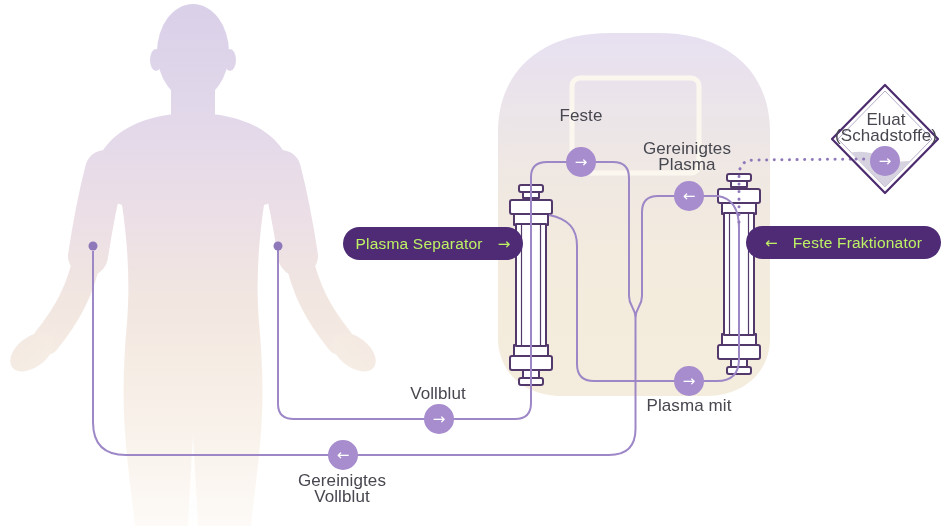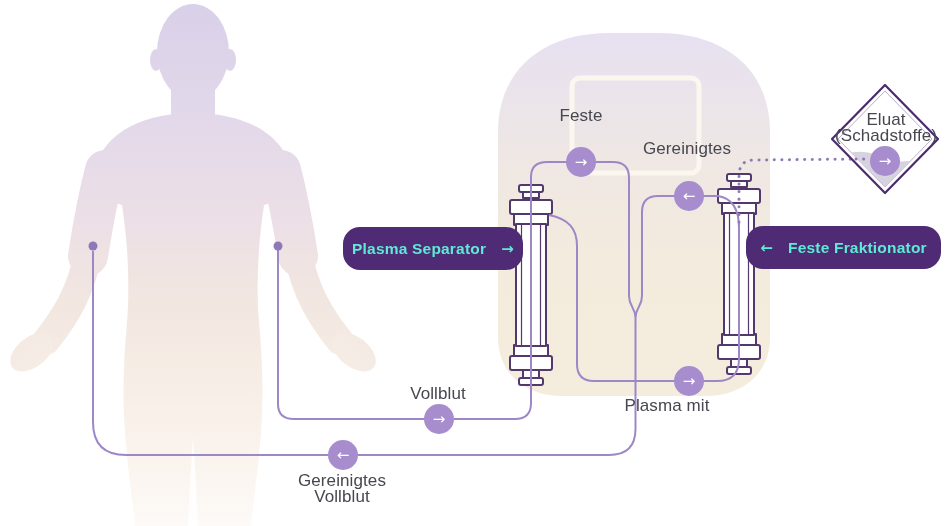--- a/index.html
+++ b/index.html
@@ -12,23 +12,23 @@
     position:absolute;width:180px;transform:translateX(-50%);
     text-align:center;color:#46474f;font-size:17px;line-height:15.5px;
     letter-spacing:.1px;
   }
   .badge{
     position:absolute;width:30px;height:30px;border-radius:50%;
     background:#a78dce;color:#ffffff;display:flex;align-items:center;justify-content:center;
     font-family:"DejaVu Sans", sans-serif;font-size:15px;line-height:1;
   }
   .pill{
-    position:absolute;height:43px;border-radius:17px;background:#4e2b74;
-    color:#5eead4;display:flex;align-items:center;justify-content:center;gap:15px;
-    font-size:15.5px;letter-spacing:.2px;font-weight:bold;
+    position:absolute;height:33px;border-radius:17px;background:#4e2b74;
+    color:#bef264;display:flex;align-items:center;justify-content:center;gap:15px;
+    font-size:15.5px;letter-spacing:.2px;
   }
   .pill .arrow{font-family:"DejaVu Sans", sans-serif;font-size:15px;}
 </style>
 </head>
 <body>
 
 <div class="canvas">
 
   <svg width="950" height="526" viewBox="0 0 950 526">
     <defs>
@@ -140,29 +140,30 @@
   <div class="pill" style="left:746px;top:226px;width:195px">
     <span class="arrow">←</span>
     <span>Feste Fraktionator</span>
   </div>
 
   <div class="lbl" style="left:581px;top:108px">
     <div>Feste</div>
   </div>
   <div class="lbl" style="left:687px;top:141px">
     <div>Gereinigtes</div>
+    <div>Plasma</div>
   </div>
   <div class="lbl" style="left:886px;top:112px">
     <div>Eluat</div>
     <div>(Schadstoffe)</div>
   </div>
   <div class="lbl" style="left:438px;top:386px">
     <div>Vollblut</div>
   </div>
-  <div class="lbl" style="left:667px;top:398px">
+  <div class="lbl" style="left:689px;top:398px">
     <div>Plasma mit</div>
   </div>
   <div class="lbl" style="left:342px;top:473px">
     <div>Gereinigtes</div>
     <div>Vollblut</div>
   </div>
 
 </div>
 
 </body></html>

